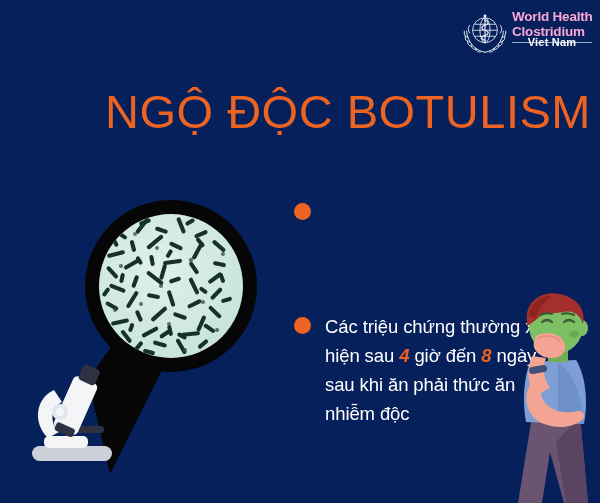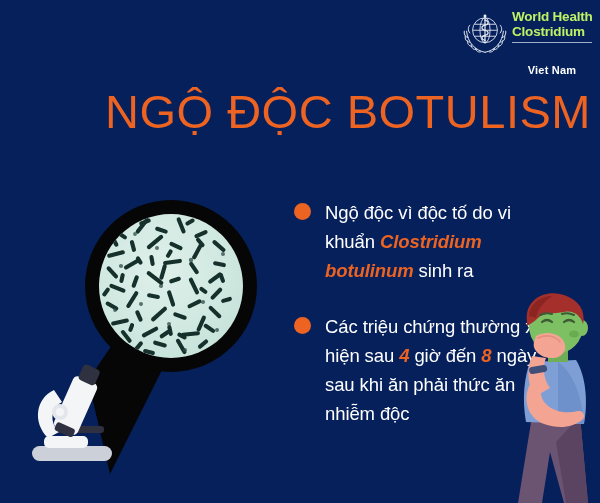--- a/index.html
+++ b/index.html
@@ -33,39 +33,39 @@
     width: 46px;
     height: 46px;
   }
   #who-wordmark {
     position: absolute;
     left: 50px;
     top: 2px;
     width: 82px;
   }
   .who-line {
-    color: #bef264;
+    color: #f9a8d4;
     font-size: 13.5px;
     font-weight: bold;
     line-height: 14.5px;
     letter-spacing: -0.2px;
     white-space: nowrap;
   }
   #who-divider {
     position: absolute;
     left: 50px;
     top: 34px;
     width: 80px;
     height: 1px;
     background: #9fb0cd;
   }
   #who-country {
     position: absolute;
     left: 50px;
-    top: 56px;
+    top: 28px;
     width: 80px;
     text-align: center;
     color: #ffffff;
     font-size: 11px;
     font-weight: bold;
     letter-spacing: 0.2px;
     white-space: nowrap;
   }
 
   
@@ -325,21 +325,20 @@
       </g>
 
       <circle cx="42" cy="60" r="8" fill="#e3e6ec"></circle>
       <circle cx="42" cy="60" r="4" fill="#f4f5f7"></circle>
       <circle cx="30" cy="70" r="4.2" fill="#f4f5f7"></circle>
     </svg>
   </div>
 
   <div class="bullet-row" id="bullet-1">
     <div class="bullet-dot"></div>
-    <div class="bullet-text"><span>Ngộ độc vì độc tố do vi khuẩn </span><span class="hl">Clostridium botulinum</span><span> sinh ra</span></div>
   </div>
 
   <div class="bullet-row" id="bullet-2">
     <div class="bullet-dot"></div>
     <div class="bullet-text"><span>Các triệu chứng thường xuất hiện sau </span><span class="hl">4</span><span> giờ đến </span><span class="hl">8</span><span> ngày sau khi ăn phải thức ăn nhiễm độc</span></div>
   </div>
 
   <div id="person">
     <svg viewBox="0 0 104 211" width="104" height="211" aria-hidden="true">
 

